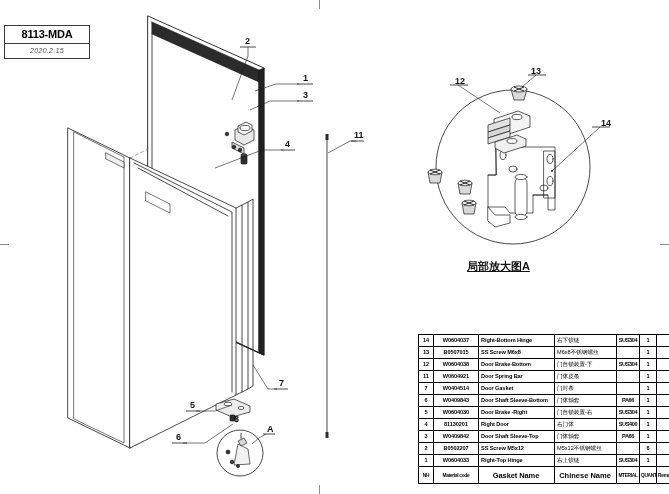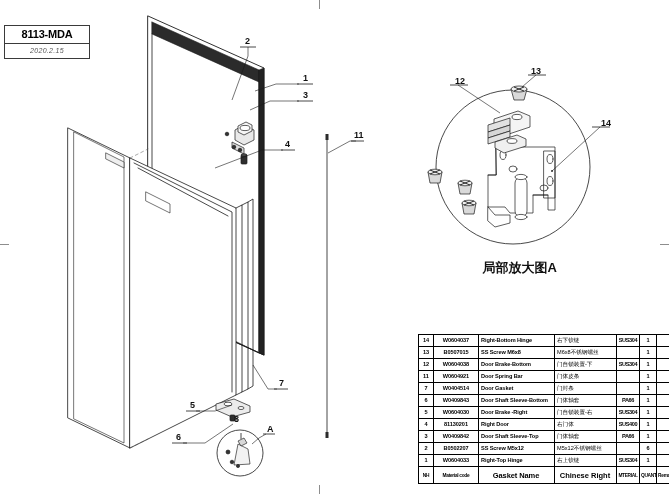--- a/index.html
+++ b/index.html
@@ -58,25 +58,26 @@
     font-size: 9px;
     font-weight: bold;
     font-family: "Liberation Sans", sans-serif;
     line-height: 10px;
     color: #111;
     white-space: nowrap;
     z-index: 4;
   }
   .detail-caption {
     position: absolute;
-    font-size: 13px;
+    font-size: 11px;
     font-weight: bold;
     white-space: nowrap;
-    text-align: right;
+    text-align: left;
     color: #111;
+    text-decoration: underline;
   }
   
   .parts-table {
     position: absolute;
     left: 418px;
     top: 334px;
     width: 248px;
     border-collapse: collapse;
     background: #fff;
     font-family: "Liberation Sans", sans-serif;
@@ -443,21 +444,21 @@
         <td class="c-cn">右上铰链</td>
         <td class="c-mat">SUS304</td>
         <td class="c-qty">1</td>
         <td class="c-rem"></td>
 
       </tr>
       <tr class="header-row">
         <td class="c-num">NH</td>
         <td class="c-code">Material code</td>
         <td class="c-en">Gasket Name</td>
-        <td class="c-cn">Chinese Right</td>
+        <td class="c-cn">Chinese Name</td>
         <td class="c-mat">MTERIAL</td>
         <td class="c-qty">QUANTITY</td>
         <td class="c-rem">Remark</td>
 
       </tr>
     </tbody>
   </table>
 
 </div>
 

